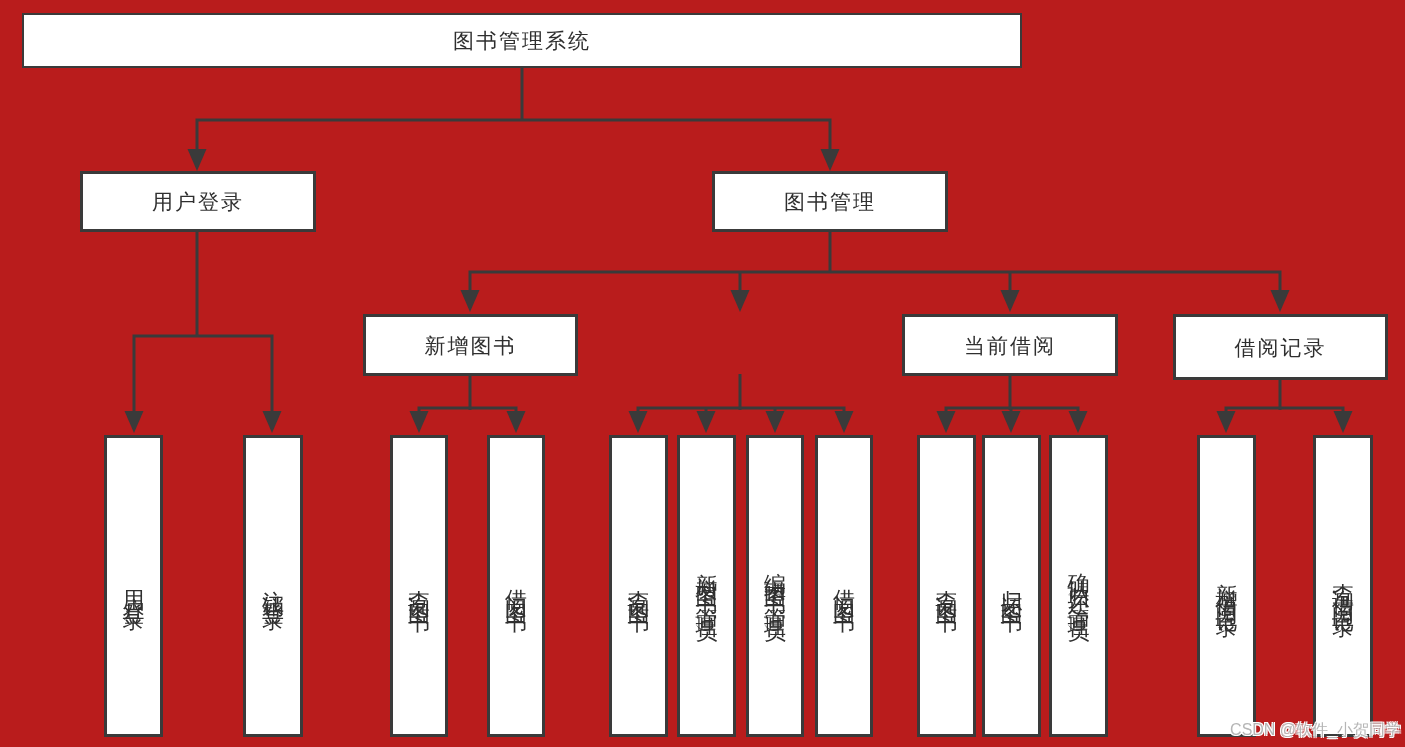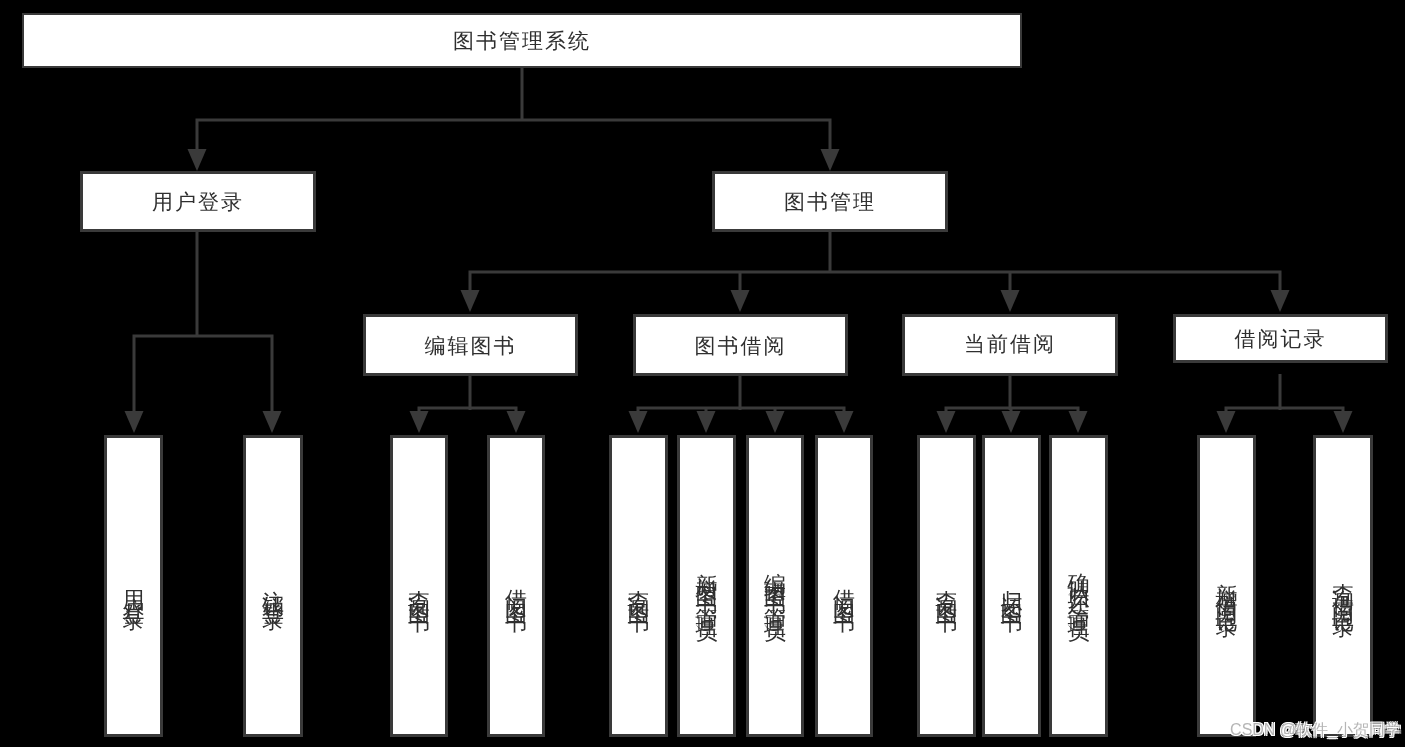--- a/index.html
+++ b/index.html
@@ -1,20 +1,20 @@
 <!DOCTYPE html>
 <html><head>
 <meta charset="utf-8">
 <style>
   html, body { margin: 0; padding: 0; background: #ffffff; }
   .stage {
     position: relative;
     width: 1405px;
     height: 747px;
-    background: #000000;
+    background: #b91c1c;
     overflow: hidden;
     font-family: "Liberation Sans", sans-serif;
     color: #2f2f2f;
   }
   .wires {
     position: absolute;
     left: 0; top: 0;
     width: 1405px;
     height: 747px;
   }
@@ -99,29 +99,26 @@
   </div>
 
   <div class="node" style="left:80px; top:171px; width:236px; height:61px;">
     <span class="h-label">用户登录</span>
   </div>
   <div class="node" style="left:712px; top:171px; width:236px; height:61px;align-items:center;">
     <span class="h-label">图书管理</span>
   </div>
 
   <div class="node" style="left:363px; top:314px; width:215px; height:62px;">
-    <span class="h-label">编辑图书</span>
+    <span class="h-label">新增图书</span>
   </div>
-  <div class="node" style="left:633px; top:314px; width:215px; height:62px;">
-    <span class="h-label">图书借阅</span>
-  </div>
-  <div class="node" style="left:902px; top:314px; width:216px; height:62px;font-family:Liberation Mono, monospace;">
+  <div class="node" style="left:902px; top:314px; width:216px; height:62px;">
     <span class="h-label">当前借阅</span>
   </div>
-  <div class="node" style="left:1173px; top:314px; width:215px; height:49px;">
+  <div class="node" style="left:1173px; top:314px; width:215px; height:66px;">
     <span class="h-label">借阅记录</span>
   </div>
 
   <div class="node leaf" style="left:104px; width:59px;">
     <span class="v-label">用户登录</span>
   </div>
   <div class="node leaf" style="left:243px; width:60px;">
     <span class="v-label">注销登录</span>
   </div>
 

